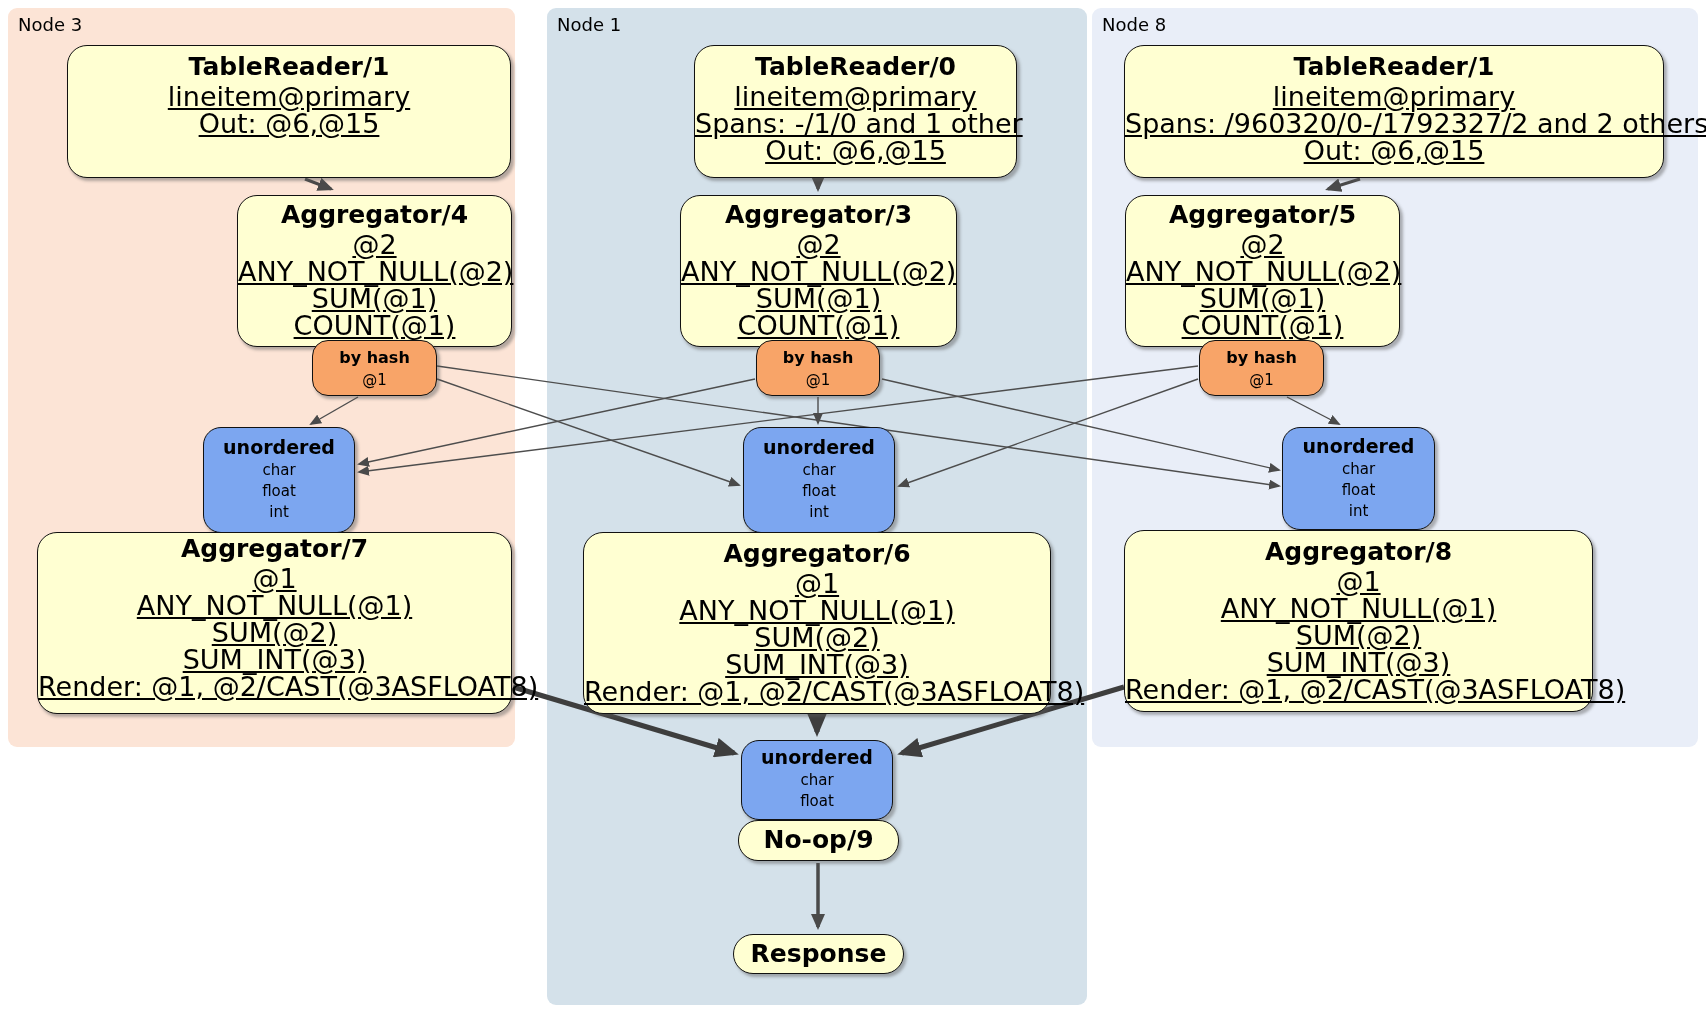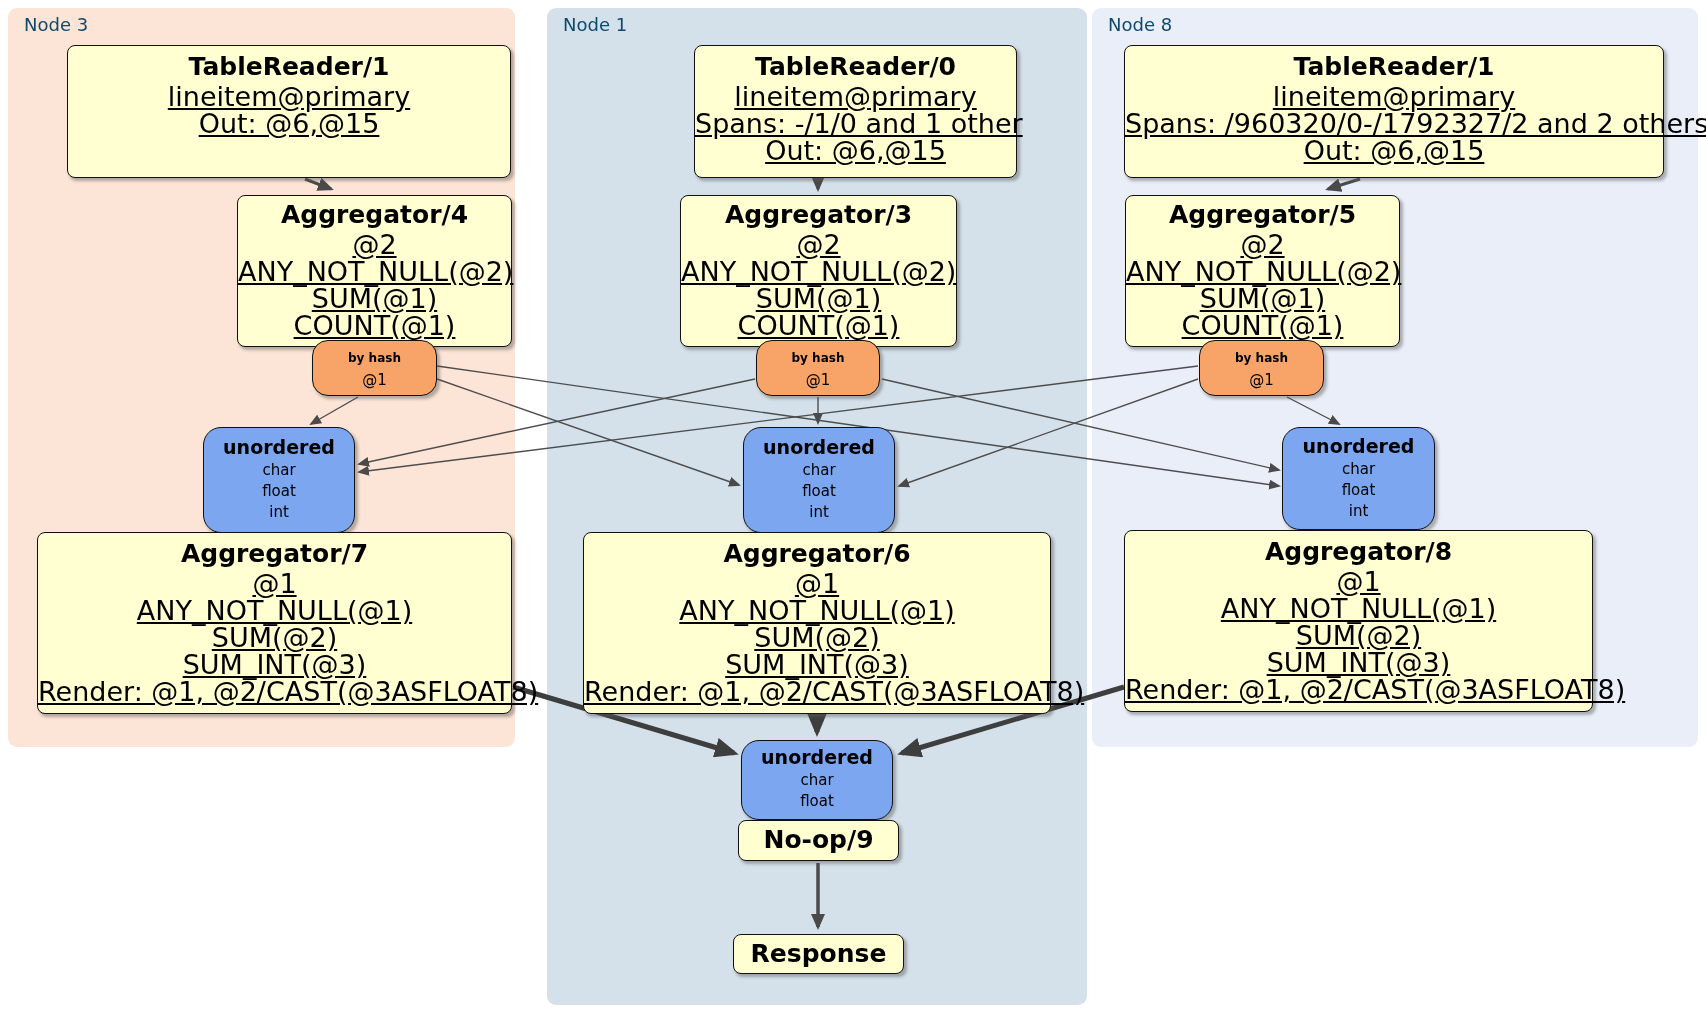--- a/index.html
+++ b/index.html
@@ -5,45 +5,45 @@
   html,body{margin:0;padding:0;background:#ffffff;}
   #stage{
     position:relative;width:1706px;height:1016px;overflow:hidden;
     font-family:"DejaVu Sans","Liberation Sans",sans-serif;color:#000;
   }
   
   .panel{position:absolute;border-radius:9px;z-index:0;}
   #panel-n3{left:8px;top:8px;width:507px;height:739px;background:#fce4d6;}
   #panel-n1{left:547px;top:8px;width:540px;height:997px;background:#d4e1ea;}
   #panel-n2{left:1092px;top:8px;width:606px;height:739px;background:#e9eef8;}
-  .plabel{position:absolute;top:5px;left:16px;font-size:18px;line-height:24px;color:#0c4a6e;white-space:nowrap;}
+  .plabel{position:absolute;top:5px;left:10px;font-size:18px;line-height:24px;color:#000000;white-space:nowrap;}
   
   #edges{position:absolute;left:0;top:0;z-index:1;}
   
   .box,.router,.sync{
     position:absolute;box-sizing:border-box;text-align:center;white-space:nowrap;
     border:1.5px solid #111;box-shadow:2.5px 3px 3px rgba(90,90,90,0.45);
   }
-  .box{background:#ffffd2;border-radius:8px;z-index:2;}
+  .box{background:#ffffd2;border-radius:20px;z-index:2;}
   .router{background:#f8a468;border-radius:16px;z-index:3;}
   .sync{background:#7ca6f0;border-radius:18px;z-index:2;}
   .box .title{font-size:25px;font-weight:bold;line-height:32px;}
   .box .ln{font-size:27px;line-height:27px;text-decoration:underline;}
-  .router .rtitle{font-size:12px;font-weight:bold;line-height:24px;}
+  .router .rtitle{font-size:16px;font-weight:bold;line-height:24px;}
   .router .rln{font-size:15px;line-height:20px;}
   .sync .stitle{font-size:19px;font-weight:bold;line-height:25px;}
   .sync .sln{font-size:15px;line-height:21px;}
   
   #tr1{left:67px;top:45px;width:444px;height:133px;padding-top:5px;}
   #tr0{left:694px;top:45px;width:323px;height:133px;padding-top:5px;}
   #tr2{left:1124px;top:45px;width:540px;height:133px;padding-top:5px;}
   #agg4{left:237px;top:195px;width:275px;height:152px;padding-top:3px;}
   #agg3{left:680px;top:195px;width:277px;height:152px;padding-top:3px;}
   #agg5{left:1125px;top:195px;width:275px;height:152px;padding-top:3px;}
-  #agg7{left:37px;top:532px;width:475px;height:182px;padding-top:5px;}
+  #agg7{left:37px;top:532px;width:475px;height:182px;}
   #agg6{left:583px;top:532px;width:468px;height:182px;padding-top:5px;}
   #agg8{left:1124px;top:530px;width:469px;height:182px;padding-top:5px;}
   #bh3{left:312px;top:340px;width:125px;height:56px;padding-top:5px;}
   #bh1{left:756px;top:340px;width:124px;height:56px;padding-top:5px;}
   #bh2{left:1199px;top:340px;width:125px;height:56px;padding-top:5px;}
   #un3{left:203px;top:427px;width:152px;height:106px;padding-top:7px;}
   #un1{left:743px;top:427px;width:152px;height:106px;padding-top:7px;}
   #un2{left:1282px;top:427px;width:153px;height:103px;padding-top:6px;}
   #unF{left:741px;top:740px;width:152px;height:80px;padding-top:4px;}
   #noop{left:738px;top:820px;width:161px;height:41px;}

